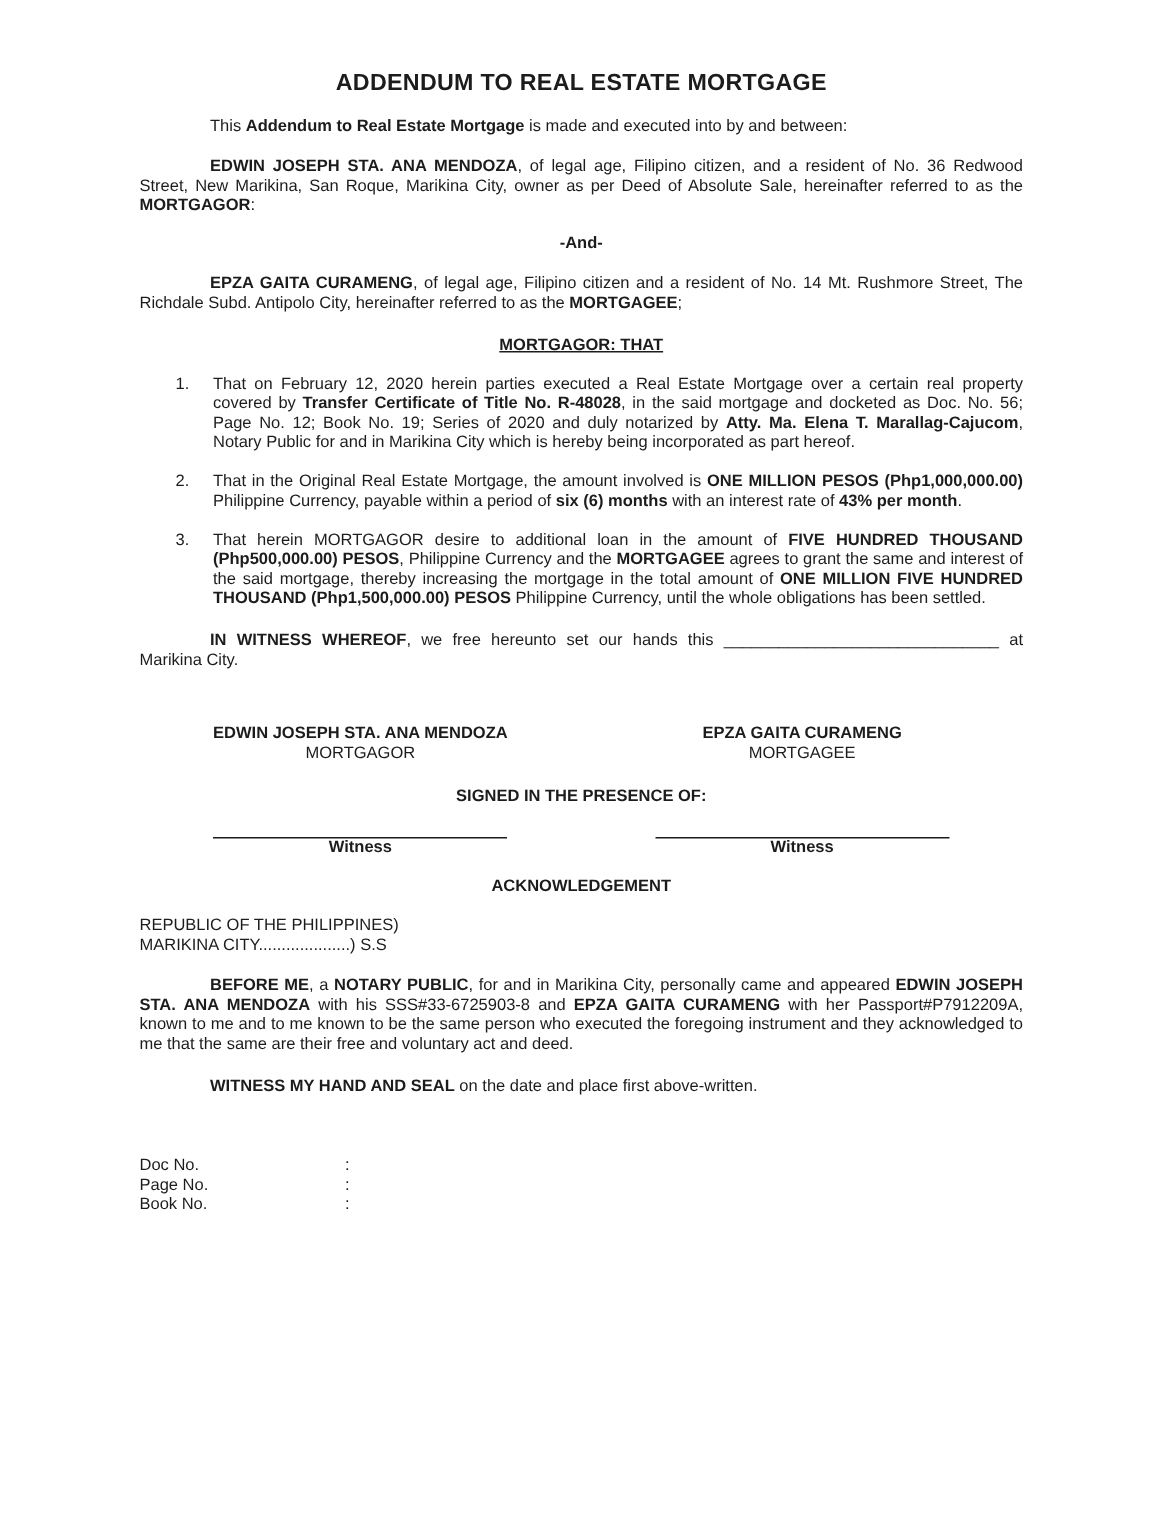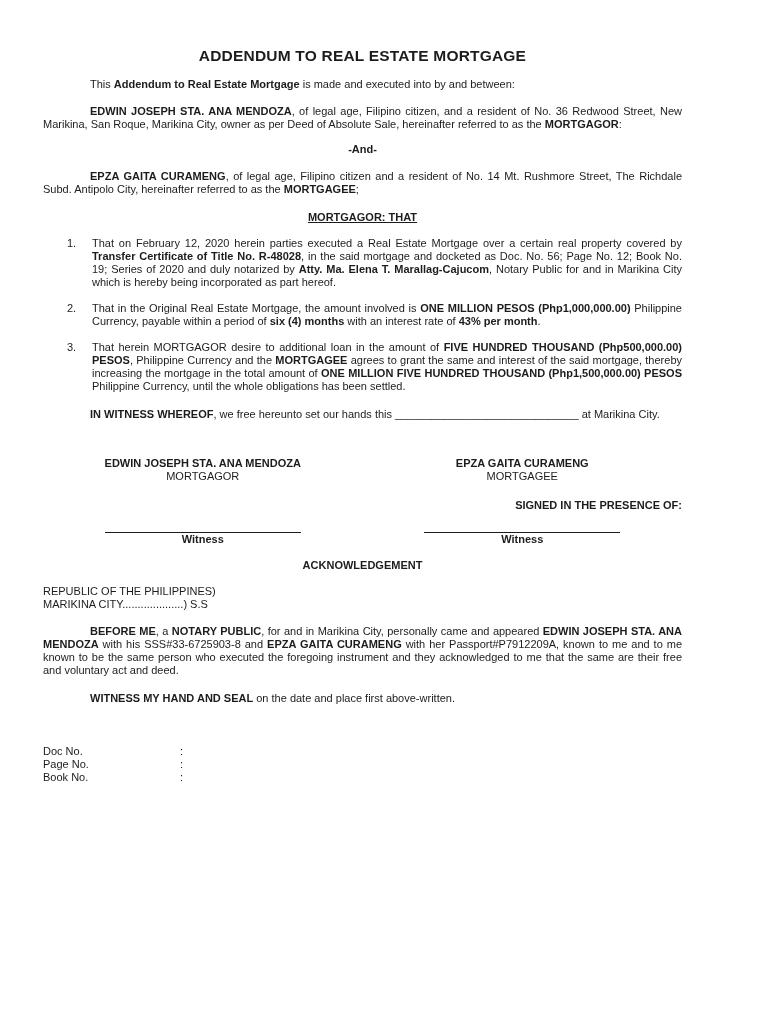--- a/index.html
+++ b/index.html
@@ -5,21 +5,21 @@
   html, body { margin: 0; padding: 0; background: #ffffff; }
   body {
     width: 768px; height: 1024px; overflow: hidden;
     font-family: "Liberation Sans", sans-serif;
     font-size: 11px; line-height: 13px; color: #1c1c1c;
     -webkit-font-smoothing: antialiased;
   }
   .page {
     box-sizing: border-box;
     width: 768px; height: 1024px;
-    padding: 47px 86px 0 43px;
+    padding: 47px 86px 0 93px;
     background: #ffffff;
   }
   p, h1, ol, li, div { margin: 0; padding: 0; }
   .title {
     font-size: 15.5px; line-height: 17px; font-weight: bold;
     text-align: center; letter-spacing: 0.2px;
   }
   .bold { font-weight: bold; }
   .center { text-align: center; }
   .justify { text-align: justify; }
@@ -36,21 +36,21 @@
   .item .num { position: absolute; left: 24px; top: 0; }
 
   .whereof { margin-top: 15px; text-indent: 47px; text-align: justify; }
 
   .sig-row { display: flex; margin-top: 36px; }
   .sig-col { width: 50%; text-align: center; }
   .sig-line {
     width: 196px; margin: 0 auto;
     border-bottom: 1.5px solid #1c1c1c; height: 12px;
   }
-  .presence { margin-top: 16px; text-align: right; }
+  .presence { margin-top: 16px; }
   .witness-row { margin-top: 8px; }
   .ack-heading { margin-top: 13px; }
   .republic-block { margin-top: 13px; }
   .before-me { margin-top: 14px; text-indent: 47px; text-align: justify; }
   .seal-line { margin-top: 15px; text-indent: 47px; }
 
   .notary { margin-top: 40px; }
   .notary-row { display: flex; }
   .notary-label { width: 137px; }
 </style>
@@ -72,21 +72,21 @@
 
   <p class="witnesseth center bold underlined">MORTGAGOR: THAT</p>
 
   <ol class="items">
     <li class="item">
       <span class="num">1.</span>
       <span><span>That on February 12, 2020 herein parties executed a Real Estate Mortgage over a certain real property covered by </span><span style="font-weight: bold;">Transfer Certificate of Title No. R-48028</span><span>, in the said mortgage and docketed as Doc. No. 56; Page No. 12; Book No. 19; Series of 2020 and duly notarized by </span><span style="font-weight: bold;">Atty. Ma. Elena T. Marallag-Cajucom</span><span>, Notary Public for and in Marikina City which is hereby being incorporated as part hereof.</span></span>
     </li>
     <li class="item">
       <span class="num">2.</span>
-      <span><span>That in the Original Real Estate Mortgage, the amount involved is </span><span style="font-weight: bold;">ONE MILLION PESOS (Php1,000,000.00)</span><span> Philippine Currency, payable within a period of </span><span style="font-weight: bold;">six (4) months</span><span> with an interest rate of </span><span style="font-weight: bold;">43% per month</span><span>.</span></span>
+      <span><span>That in the Original Real Estate Mortgage, the amount involved is </span><span style="font-weight: bold;">ONE MILLION PESOS (Php1,000,000.00)</span><span> Philippine Currency, payable within a period of </span><span style="font-weight: bold;">six (6) months</span><span> with an interest rate of </span><span style="font-weight: bold;">43% per month</span><span>.</span></span>
     </li>
     <li class="item">
       <span class="num">3.</span>
       <span><span>That herein MORTGAGOR desire to additional loan in the amount of </span><span style="font-weight: bold;">FIVE HUNDRED THOUSAND (Php500,000.00) PESOS</span><span>, Philippine Currency and the </span><span style="font-weight: bold;">MORTGAGEE</span><span> agrees to grant the same and interest of the said mortgage, thereby increasing the mortgage in the total amount of </span><span style="font-weight: bold;">ONE MILLION FIVE HUNDRED THOUSAND (Php1,500,000.00) PESOS</span><span> Philippine Currency, until the whole obligations has been settled.</span></span>
     </li>
   </ol>
 
   <p class="whereof"><span style="font-weight: bold;">IN WITNESS WHEREOF</span><span>, we free hereunto set our hands this </span><span>______________________________</span><span> at Marikina City.</span></p>
 
   <div class="sig-row">

